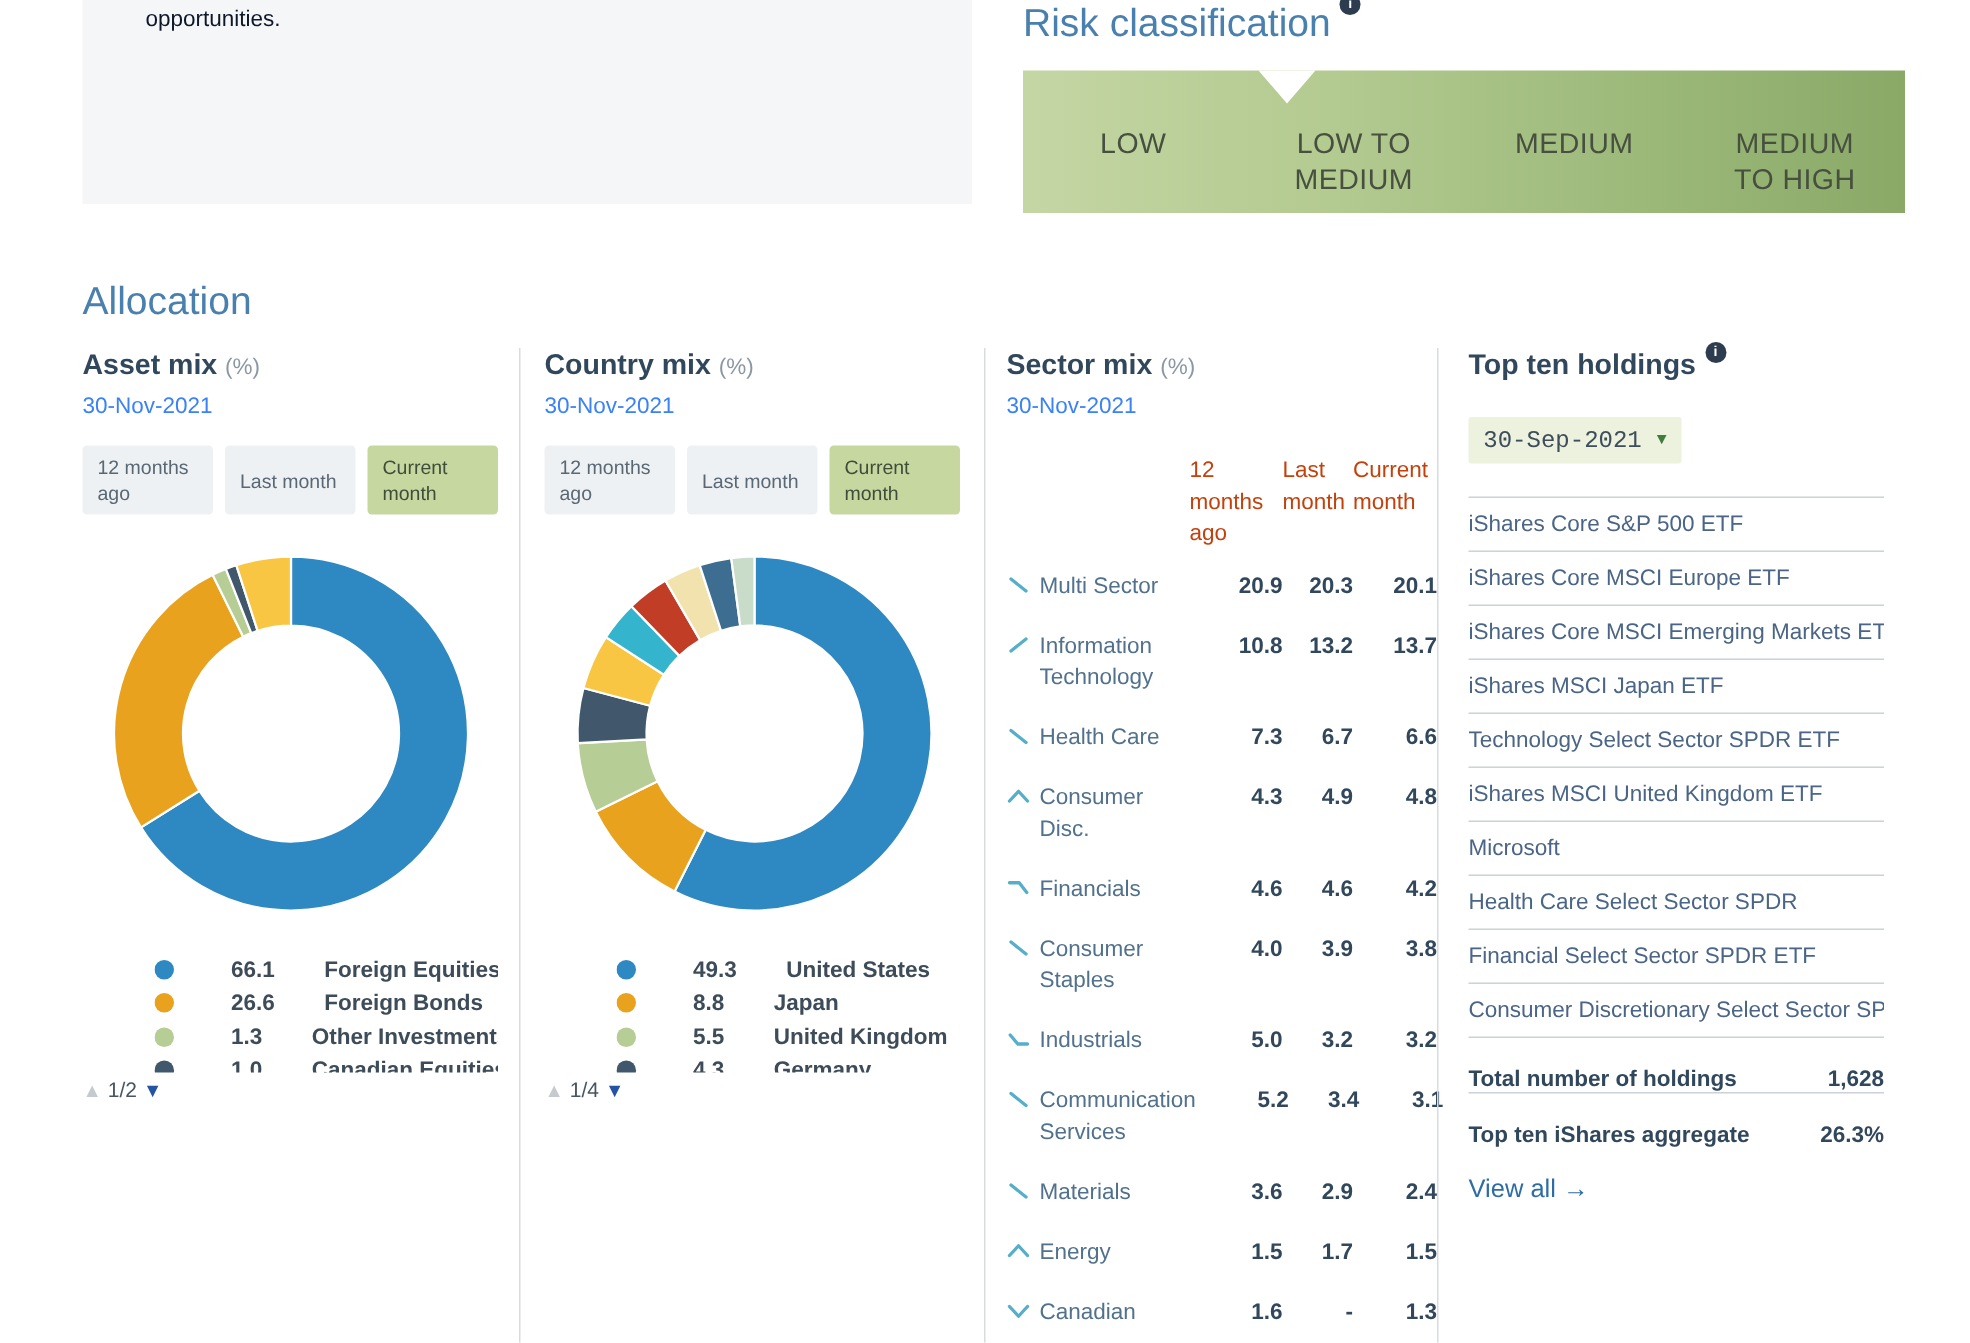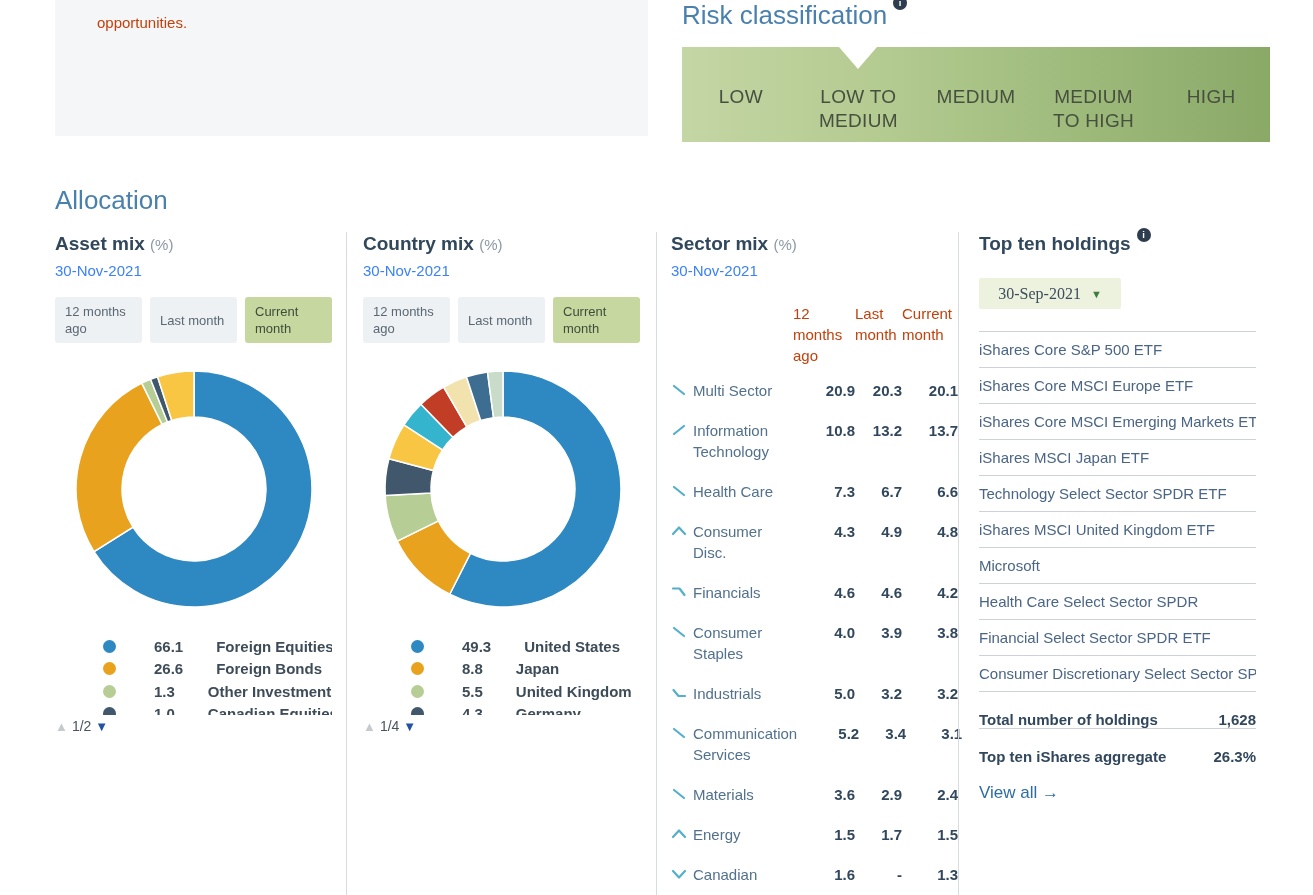--- a/index.html
+++ b/index.html
@@ -1,21 +1,21 @@
 <!DOCTYPE html>
 <html><head>
 <meta charset="utf-8">
 <style>
   * { margin:0; padding:0; box-sizing:border-box; }
   body { font-family:"Liberation Sans", sans-serif; background:#fff; }
   .page { position:relative; width:1313px; height:895px; background:#fff; overflow:hidden; }
 
   
   .intro-box { position:absolute; left:55px; top:0; width:593px; height:136px; background:#f5f6f7; }
-  .intro-text { padding:12px 20px 0 42px; font-size:15px; color:#c2410c; line-height:22px; }
+  .intro-text { padding:2px 20px 0 42px; font-size:15px; color:#0f172a; line-height:22px; }
 
   
   .risk-section { position:absolute; left:682px; top:0; width:588px; }
   .risk-title { font-size:26px; font-weight:400; color:#4a80ae; line-height:30px; }
   .info-icon { display:inline-block; width:14px; height:14px; border-radius:50%; background:#2d3c4e; color:#fff;
                font-size:9.5px; font-weight:bold; text-align:center; line-height:14px; vertical-align:top;
                position:relative; top:-4px; margin-left:6px; font-style:normal; }
   .risk-bar { position:relative; margin-top:17px; height:95px;
               background:linear-gradient(90deg,#c4d6a4 0%,#b3ca90 35%,#9cb97a 70%,#8aa967 100%); }
   .risk-notch { position:absolute; top:0; left:157px; width:0; height:0;
@@ -61,21 +61,21 @@
   .sector-head-cell { font-size:15px; color:#c2410c; text-align:left; white-space:pre-line; line-height:21px; }
   .sector-row { display:grid; grid-template-columns:1fr 62px 47px 56px; align-items:start; margin-bottom:19px; }
   .sector-label-cell { display:flex; align-items:flex-start; }
   .sector-trend { width:16px; height:16px; margin:2px 6px 0 0; flex:none; }
   .sector-label { font-size:15px; color:#51718c; line-height:21px; }
   .sector-val { font-size:15px; font-weight:bold; color:#31475c; text-align:right; line-height:21px; }
 
   
   .holdings-title { font-size:19px; font-weight:bold; color:#31475c; line-height:24px; }
   .dropdown { margin-top:22px; width:142px; height:31px; background:#edf2df; border:none; border-radius:2px;
-              font-family:Liberation Serif, serif; font-size:16px; color:#3d4d5c; cursor:pointer; display:flex; align-items:center;
+              font-family:Liberation Mono, monospace; font-size:16px; color:#3d4d5c; cursor:pointer; display:flex; align-items:center;
               justify-content:center; gap:10px; }
   .dropdown-arrow { color:#3f7d3c; font-size:11px; }
   .holdings-list { list-style:none; margin-top:22px; }
   .holding-row { height:36px; line-height:35px; border-top:1px solid #ccd2d7; font-size:15px; color:#4a6585;
                  white-space:nowrap; overflow:hidden; }
   .tot-row { display:flex; justify-content:space-between; align-items:flex-end; height:37px;
              border-top:1px solid #ccd2d7; font-size:15px; font-weight:bold; color:#31475c;gap:16px; }
   .view-all { display:inline-block; margin-top:18px; font-size:17px; color:#2e6da4; text-decoration:none; cursor:pointer; }
 </style>
 </head>
@@ -92,21 +92,20 @@
     <div class="risk-bar">
       <div class="risk-notch"></div>
       <div class="risk-labels">
 
       <div class="risk-level">LOW</div>
           <div class="risk-level">LOW TO
 MEDIUM</div>
           <div class="risk-level">MEDIUM</div>
           <div class="risk-level">MEDIUM
 TO HIGH</div>
-          <div class="risk-level">HIGH</div>
         </div>
     </div>
   </section>
 
   <section class="allocation">
     <h2 class="section-title">Allocation</h2>
     <div class="columns">
 
       <div class="col col1">
         <h3 class="mix-title"><span>Asset mix</span> <span class="mix-unit">(%)</span></h3>

